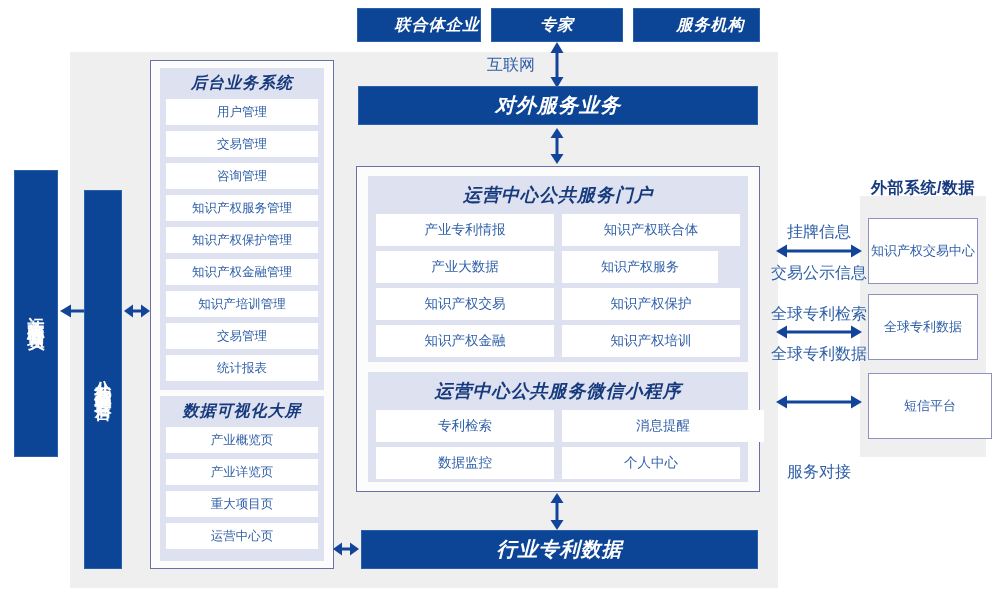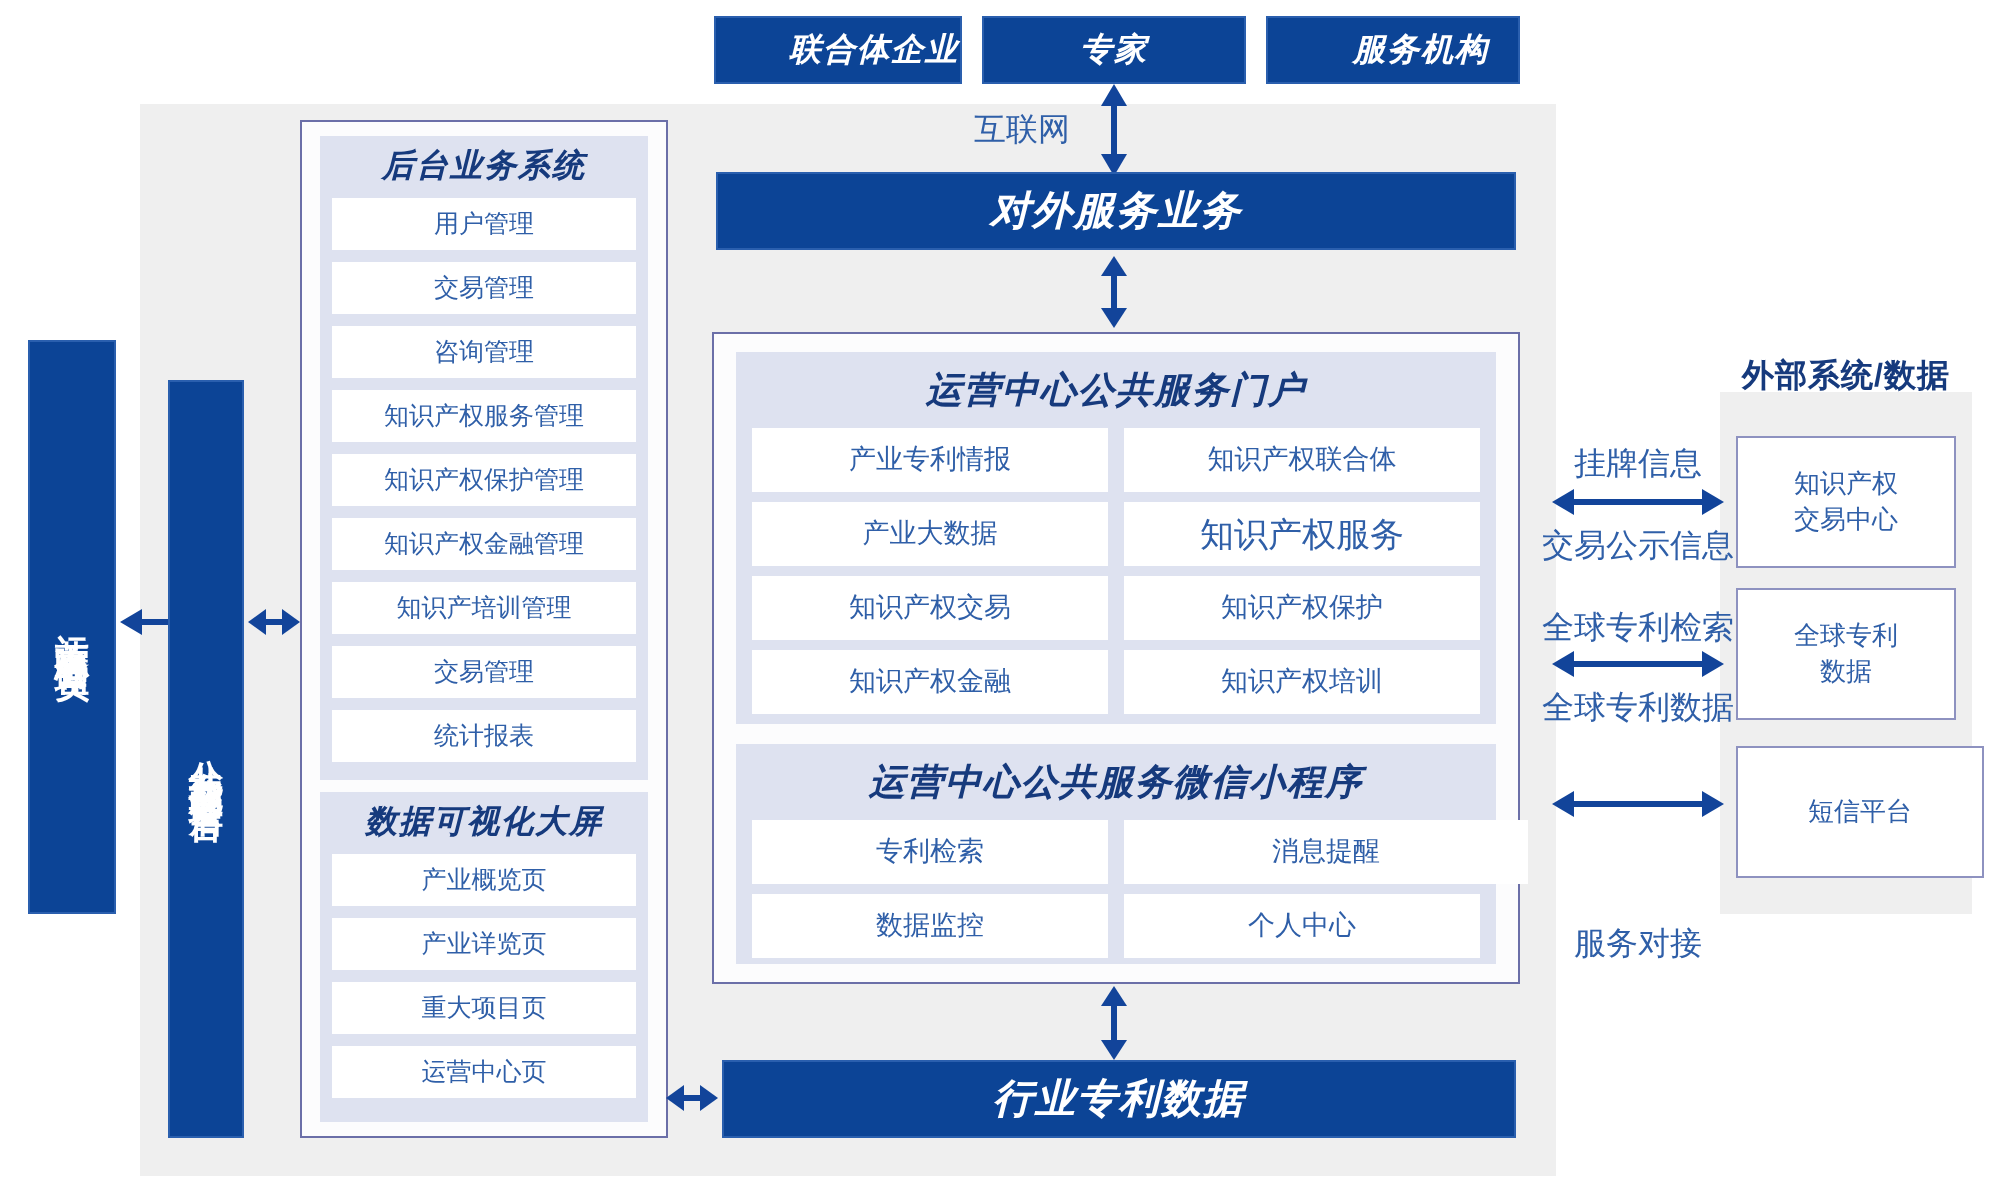--- a/index.html
+++ b/index.html
@@ -59,21 +59,21 @@
     justify-content: center;
     font-size: 12.5px;
     white-space: nowrap;
   }
   .cell.outlined {
     border: 1px solid #8e92c0;
     color: #2f5fa8;
     font-size: 13px;
   }
   .cell.two-line {
-    flex-direction: column;
+    flex-direction: row;
     line-height: 1.35;
   }
 
   
   .sec-title {
     color: #163a7d;
     font-weight: bold;
     font-style: italic;
     display: flex;
     align-items: center;
@@ -230,21 +230,21 @@
 
   <div class="abs cell" style="left:376px; top:214px; width:178px; height:32px; font-size:13.5px;">
     <span>产业专利情报</span>
   </div>
   <div class="abs cell" style="left:562px; top:214px; width:178px; height:32px; font-size:13.5px;">
     <span>知识产权联合体</span>
   </div>
   <div class="abs cell" style="left:376px; top:251px; width:178px; height:32px; font-size:13.5px;">
     <span>产业大数据</span>
   </div>
-  <div class="abs cell" style="left:562px; top:251px; width:178px; height:32px; font-size:17px;">
+  <div class="abs cell" style="left:562px; top:251px; width:156px; height:32px; font-size:13px;">
     <span>知识产权服务</span>
   </div>
   <div class="abs cell" style="left:376px; top:288px; width:178px; height:32px; font-size:13.5px;">
     <span>知识产权交易</span>
   </div>
   <div class="abs cell" style="left:562px; top:288px; width:178px; height:32px; font-size:13.5px;">
     <span>知识产权保护</span>
   </div>
   <div class="abs cell" style="left:376px; top:325px; width:178px; height:32px; font-size:13.5px;">
     <span>知识产权金融</span>

